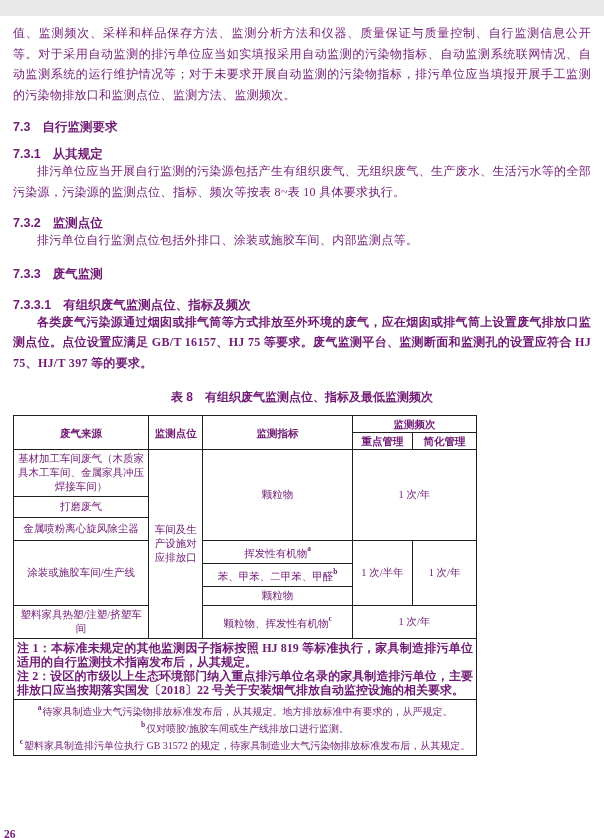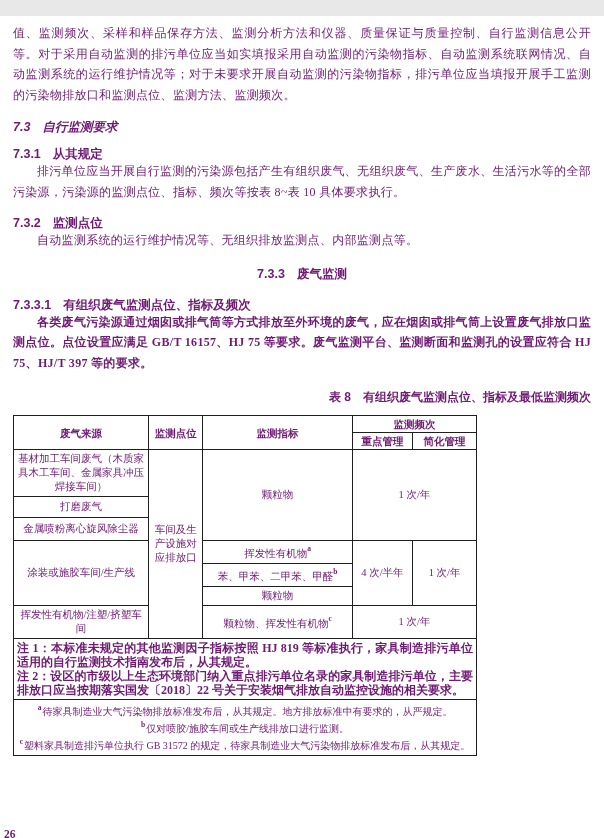--- a/index.html
+++ b/index.html
@@ -21,32 +21,32 @@
     text-align:justify;
     letter-spacing:0.3px;
   }
   p.body.indent{text-indent:24px;}
   .heading{
     font-family:"Liberation Sans","DejaVu Sans",sans-serif;
     font-weight:bold;
     font-size:12.5px;
     line-height:14px;
   }
-  .h-73{margin-top:15px;font-style:italic;}
+  .h-73{margin-top:15px;}
   .h-731{margin-top:13px;}
   .h-732{margin-top:14px;}
-  .h-733{margin-top:16px;text-align:center;}
+  .h-733{margin-top:16px;}
   .h-7331{margin-top:17px;}
   .h-title{margin-left:12px;}
   .p-731{margin-top:13px;}
   .p-732{margin-top:13px;}
   .p-7331a{margin-top:13px;font-weight:bold;}
   .table-title{
     margin-top:16px;margin-bottom:9px;
-    text-align:right;
+    text-align:center;
     font-family:"Liberation Sans","DejaVu Sans",sans-serif;
     font-weight:bold;
     font-size:12px;
   }
   table.t8{
     width:464px;
     border-collapse:collapse;
     table-layout:fixed;
     font-size:10.5px;
   }
@@ -117,21 +117,21 @@
     </div>
 
     <div class="heading h-731">
       <span>7.3.1</span><span class="h-title">从其规定</span>
     </div>
     <p class="body indent p-731">排污单位应当开展自行监测的污染源包括产生有组织废气、无组织废气、生产废水、生活污水等的全部污染源，污染源的监测点位、指标、频次等按表 8~表 10 具体要求执行。</p>
 
     <div class="heading h-732">
       <span>7.3.2</span><span class="h-title">监测点位</span>
     </div>
-    <p class="body indent p-732">自动监测系统的运行维护情况等、无组织排放监测点、内部监测点等。</p>
+    <p class="body indent p-732">排污单位自行监测点位包括外排口、涂装或施胶车间、内部监测点等。</p>
 
     <div class="heading h-733">
       <span>7.3.3</span><span class="h-title">废气监测</span>
     </div>
 
     <div class="heading h-7331">
       <span>7.3.3.1</span><span class="h-title">有组织废气监测点位、指标及频次</span>
     </div>
     <p class="body indent p-7331a">各类废气污染源通过烟囱或排气筒等方式排放至外环境的废气，应在烟囱或排气筒上设置废气排放口监测点位。点位设置应满足 GB/T 16157、HJ 75 等要求。废气监测平台、监测断面和监测孔的设置应符合 HJ 75、HJ/T 397 等的要求。</p>
 
@@ -164,31 +164,31 @@
       </tr>
       <tr class="r2">
         <td>打磨废气</td>
       </tr>
       <tr class="r3">
         <td>金属喷粉离心旋风除尘器</td>
       </tr>
       <tr class="r4a">
         <td rowspan="3">涂装或施胶车间/生产线</td>
         <td><span>挥发性有机物</span><sup class="tbl-sup">a</sup></td>
-        <td rowspan="3">4 次/半年</td>
+        <td rowspan="3">1 次/半年</td>
         <td rowspan="3">1 次/年</td>
       </tr>
       <tr class="r4b">
         <td><span>苯、甲苯、二甲苯、甲醛</span><sup class="tbl-sup">b</sup></td>
       </tr>
       <tr class="r4c">
         <td><span>颗粒物</span></td>
       </tr>
       <tr class="r5">
-        <td>挥发性有机物/注塑/挤塑车间</td>
+        <td>塑料家具热塑/注塑/挤塑车间</td>
         <td><span>颗粒物、挥发性有机物</span><sup class="tbl-sup">c</sup></td>
         <td colspan="2">1 次/年</td>
       </tr>
       <tr>
         <td colspan="5" class="notes-cell">
           <div class="note">注 1：本标准未规定的其他监测因子指标按照 HJ 819 等标准执行，家具制造排污单位适用的自行监测技术指南发布后，从其规定。</div>
           <div class="note">注 2：设区的市级以上生态环境部门纳入重点排污单位名录的家具制造排污单位，主要排放口应当按期落实国发〔2018〕22 号关于安装烟气排放自动监控设施的相关要求。</div>
         </td>
       </tr>
       <tr>

